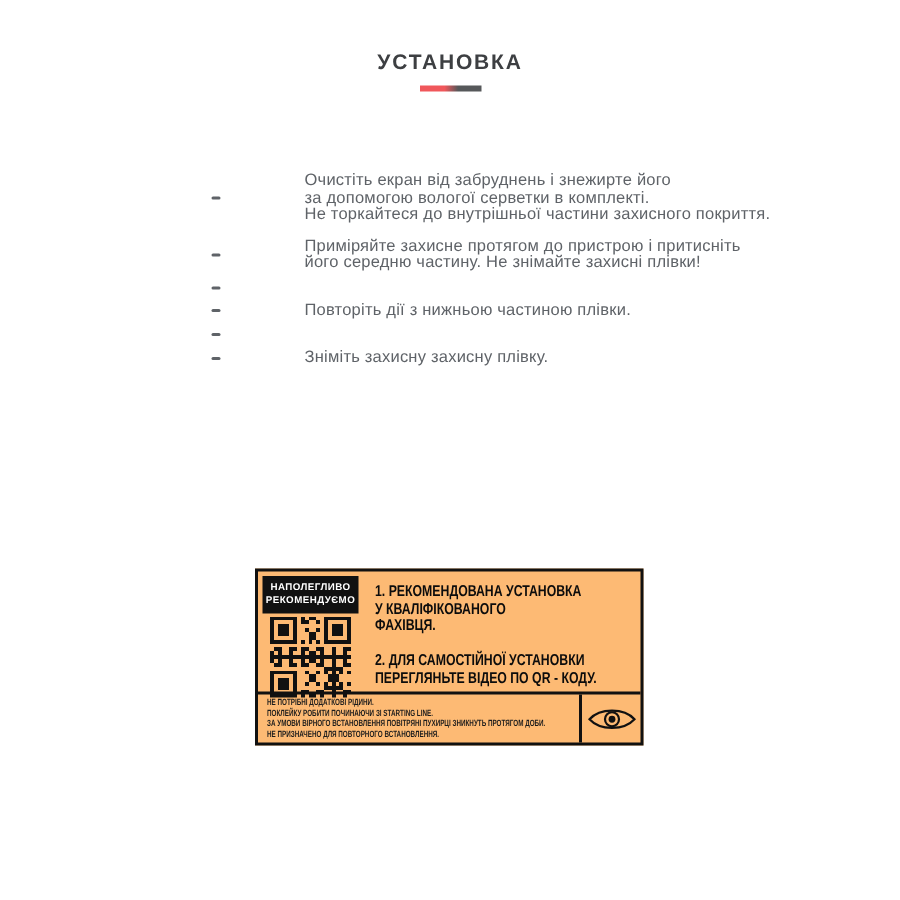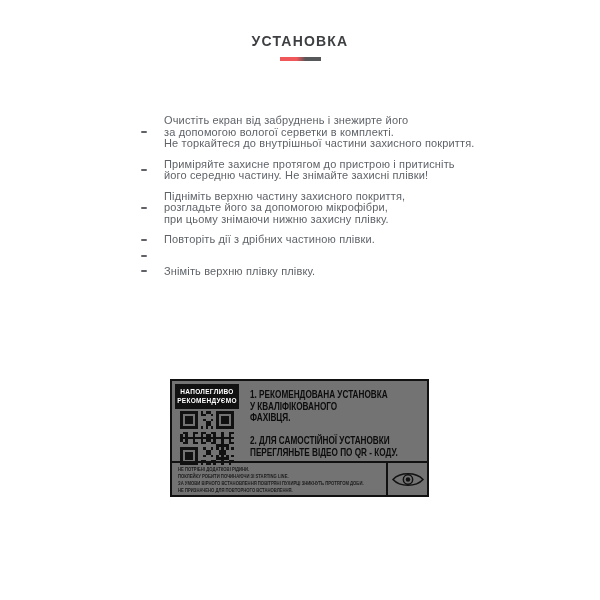--- a/index.html
+++ b/index.html
@@ -22,38 +22,39 @@
   .title-underline {
     width:41px; height:4px;
     margin:8px auto 0 auto;
     background:linear-gradient(90deg,#f0575b 0%,#f0575b 40%,#56585a 62%,#56585a 100%);
   }
   
   .steps { position:absolute; left:141px; top:115px; width:420px; }
   .step {
     display:flex; align-items:center;
     margin-bottom:9px;
+    gap:39px;
   }
   .dash {
     flex:0 0 6px; height:2px;
     background:#5f6368; border-radius:1px;
     margin-right:17px;
   }
   .step-text {
     font-size:11px; line-height:11.5px;
     letter-spacing:0.15px;
     color:#5f6368;
     white-space:pre-line;
   }
   
   .rec-box {
     position:absolute; left:170px; top:379px;
     width:259px; height:118px;
     border:2px solid #111;
-    background:#737373;
+    background:#fdba74;
   }
   .rec-top { display:flex; height:82px; border-bottom:2px solid #111; }
   .rec-left { width:70px; padding:3px 3px 0 3px; }
   .rec-badge {
     background:#111; color:#fff;
     font-size:6.5px; font-weight:bold;
     letter-spacing:0.3px; line-height:8.5px;
     text-align:center; padding:4px 0;
     white-space:pre-line;
   }
@@ -100,34 +101,31 @@
 за допомогою вологої серветки в комплекті.
 Не торкайтеся до внутрішньої частини захисного покриття.</p>
     </div>
     <div class="step">
       <span class="dash"></span>
       <p class="step-text">Приміряйте захисне протягом до пристрою і притисніть
 його середню частину. Не знімайте захисні плівки!</p>
     </div>
     <div class="step">
       <span class="dash"></span>
-      <p class="step-text">Підніміть верхню частину захисного покриття,
-розгладьте його за допомогою мікрофібри,
-при цьому знімаючи нижню захисну плівку.</p>
-    </div>
-    <div class="step">
-      <span class="dash"></span>
-      <p class="step-text">Повторіть дії з дрібних частиною плівки.</p>
-    </div>
-    <div class="step">
-      <span class="dash"></span>
-    </div>
-    <div class="step">
-      <span class="dash"></span>
-      <p class="step-text">Зніміть верхню плівку плівку.</p>
+    </div>
+    <div class="step">
+      <span class="dash"></span>
+      <p class="step-text">Повторіть дії з нижньою частиною плівки.</p>
+    </div>
+    <div class="step">
+      <span class="dash"></span>
+    </div>
+    <div class="step">
+      <span class="dash"></span>
+      <p class="step-text">Зніміть захисну захисну плівку.</p>
     </div>
   </div>
 
   <div class="rec-box">
     <div class="rec-top">
       <div class="rec-left">
         <div class="rec-badge">НАПОЛЕГЛИВО
 РЕКОМЕНДУЄМО</div>
         <div class="qr">
           <svg viewBox="0 0 21 21" shape-rendering="crispEdges" fill="#111">

